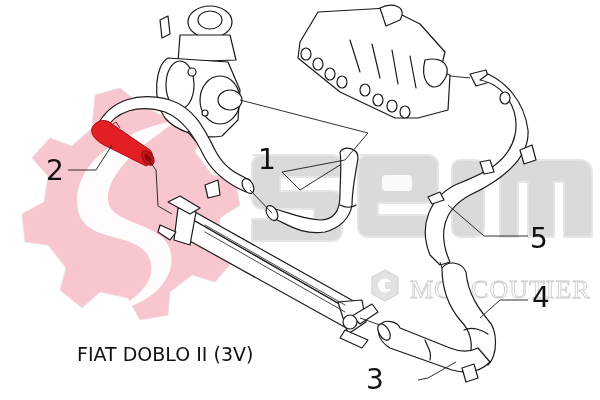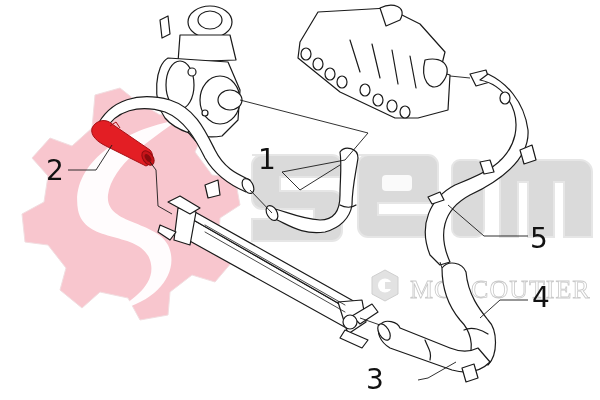--- a/index.html
+++ b/index.html
@@ -140,13 +140,14 @@
       <polyline points="450,76 470,78"></polyline>
     </g>
   </svg>
 
   <div class="callout" style="left:46px; top:157px;">2</div>
   <div class="callout" style="left:258px; top:146px;">1</div>
   <div class="callout" style="left:366px; top:366px;">3</div>
   <div class="callout" style="left:532px; top:284px;">4</div>
   <div class="callout" style="left:530px; top:225px;">5</div>
 
+  <div class="caption">FIAT DOBLO II (3V)</div>
 </div>
 
 </body></html>

